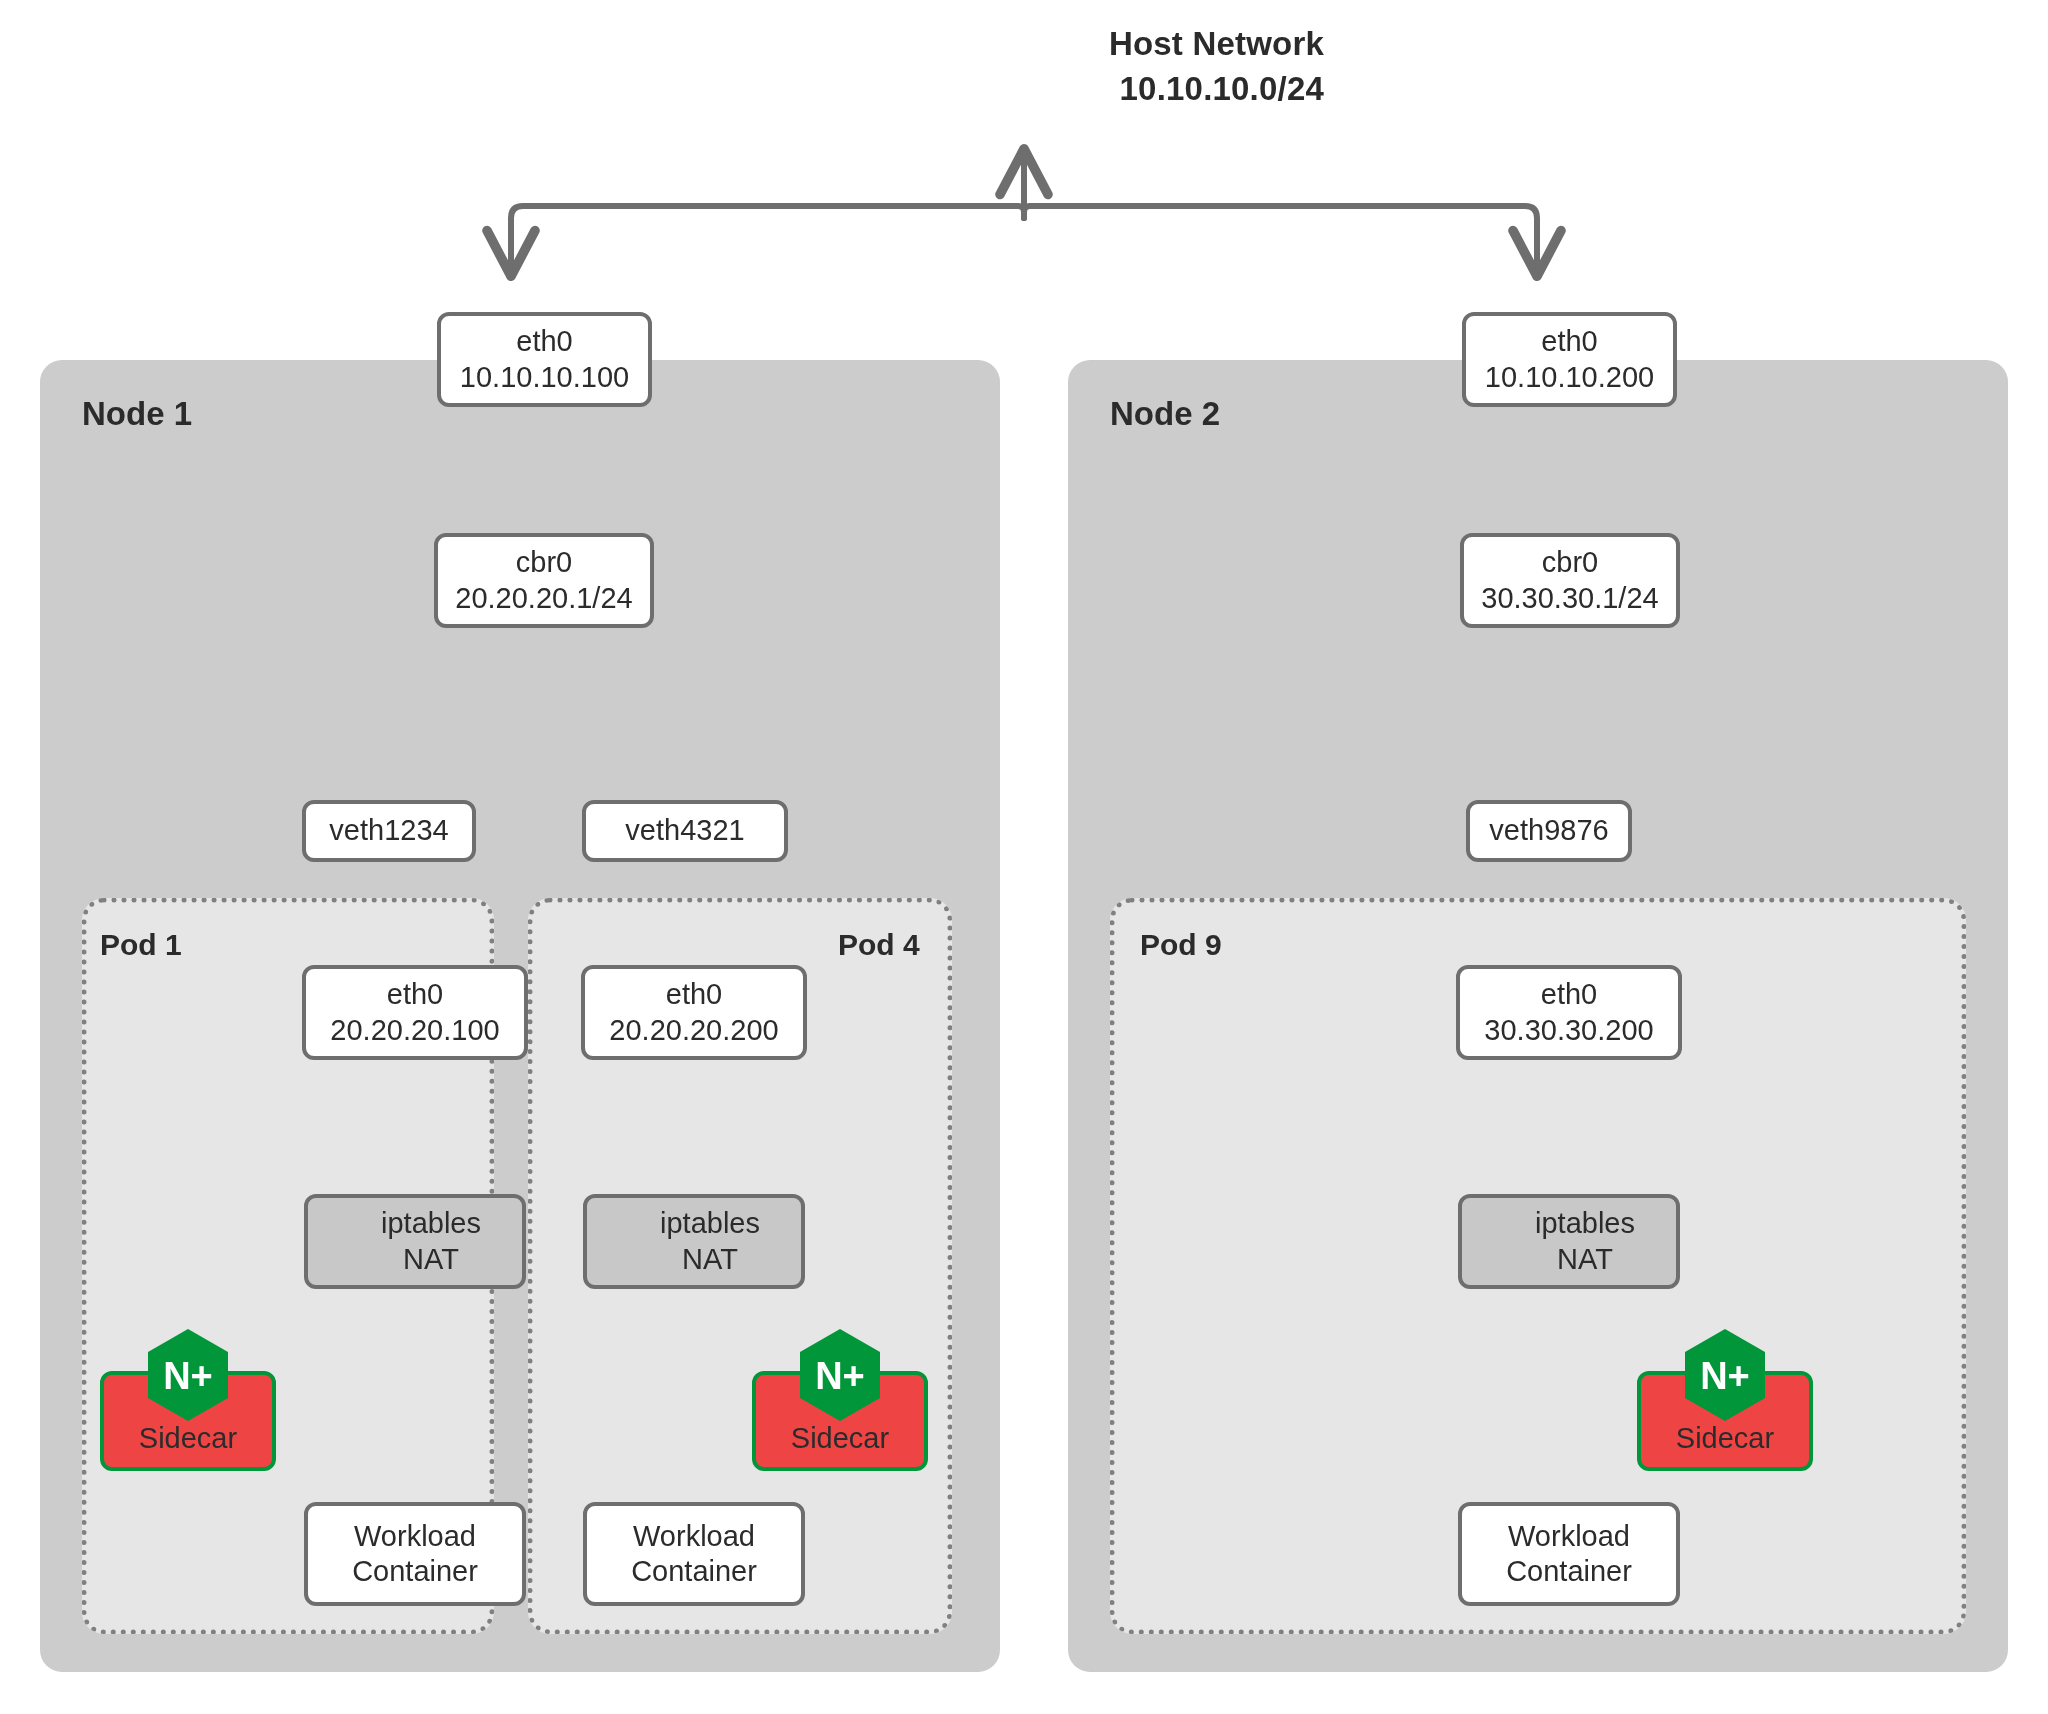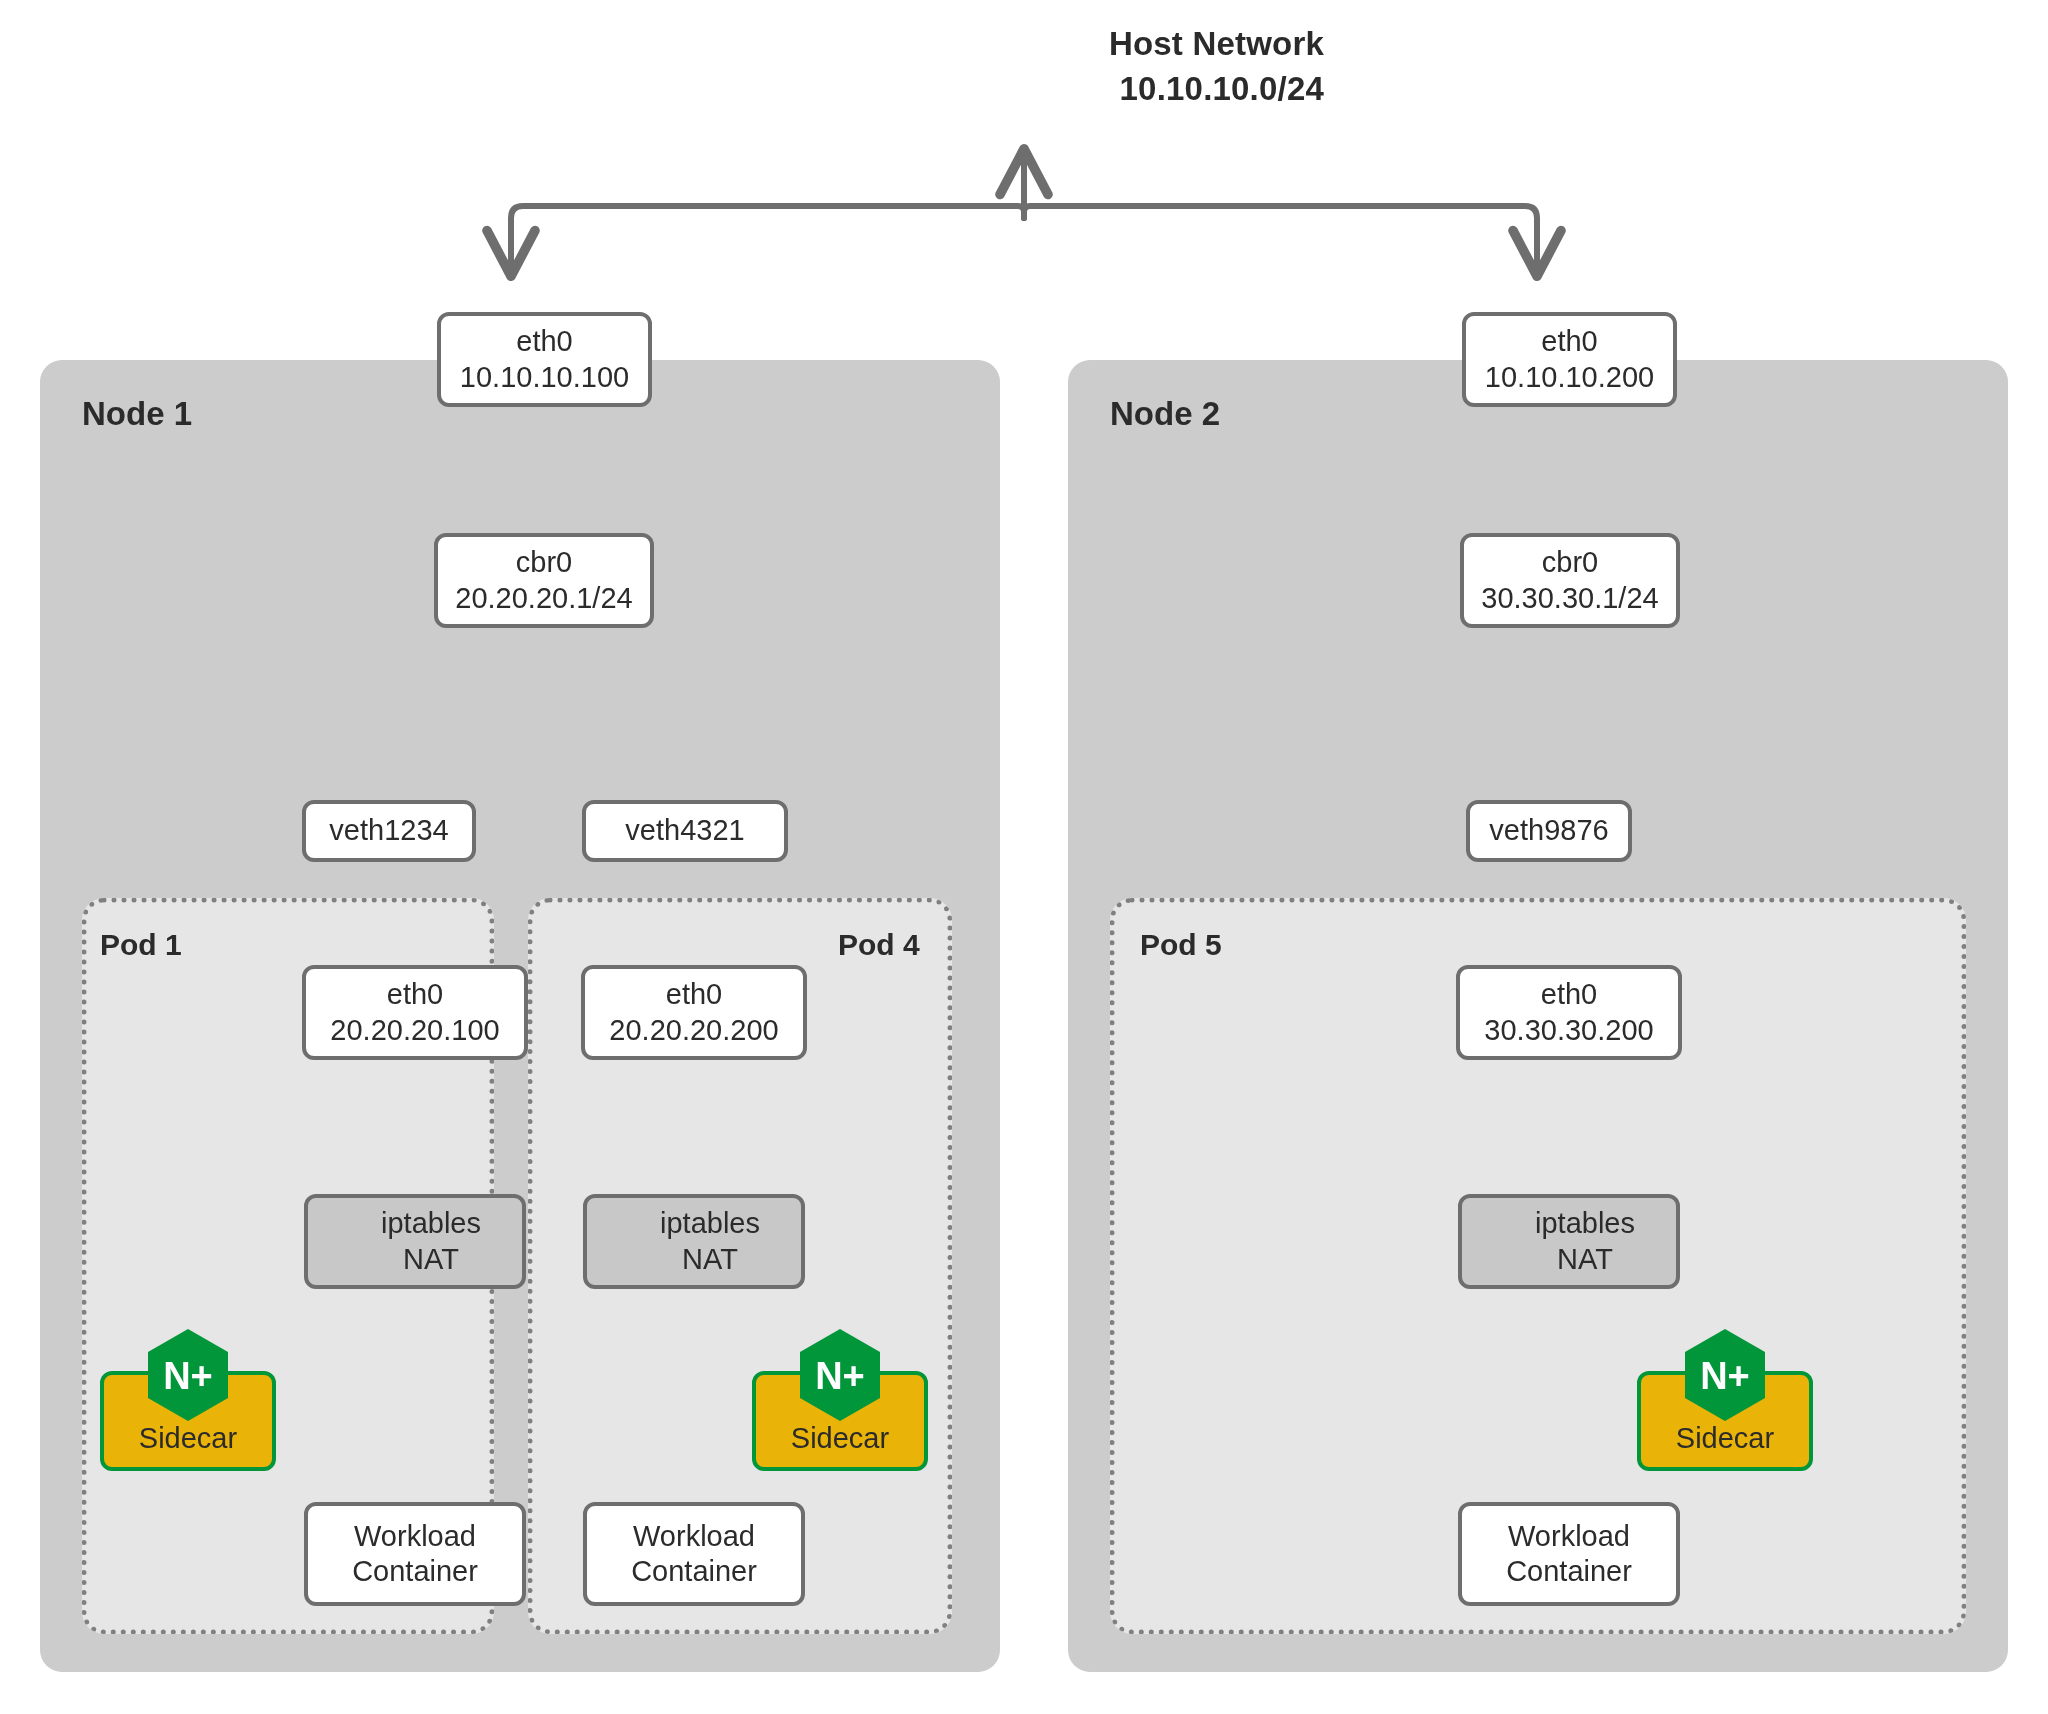--- a/index.html
+++ b/index.html
@@ -29,21 +29,21 @@
 
   .nbox{
     position:absolute;background:#ffffff;border:4px solid #6e6e6e;border-radius:12px;
     box-sizing:border-box;display:flex;flex-direction:column;align-items:center;
     justify-content:center;color:#2b2b2b;font-size:29px;line-height:1.22;text-align:center;margin-left:32px;
   }
   .nbox.gray{background:#c8c8c8;padding-left:32px;}
   .nbox span{display:block;white-space:nowrap;}
 
   .sidecar-box{
-    position:absolute;background:#eab308;border:4px solid #009639;border-radius:12px;
+    position:absolute;background:#ef4444;border:4px solid #009639;border-radius:12px;
     box-sizing:border-box;display:flex;align-items:flex-end;justify-content:center;
     padding-bottom:12px;color:#2b2b2b;font-size:29px;
   }
   .nplus{
     position:absolute;width:86px;height:96px;
   }
   .nplus svg{display:block;width:86px;height:96px;}
 
   .svg-layer{position:absolute;left:0;top:0;width:2048px;height:1714px;pointer-events:none;}
 </style>
@@ -172,21 +172,21 @@
   </div>
   <div class="nbox" style="left:551px;top:1502px;width:222px;height:104px;">
     <span>Workload</span>
     <span>Container</span>
   </div>
 
   <div class="node-panel" style="left:1068px;top:360px;width:940px;height:1312px;"></div>
   <div class="node-label" style="left:1110px;top:395px;">Node 2</div>
 
   <div class="pod-panel" style="left:1110px;top:898px;width:856px;height:736px;"></div>
-  <div class="pod-label" style="left:1140px;top:928px;">Pod 5</div>
+  <div class="pod-label" style="left:1140px;top:928px;">Pod 9</div>
 
   <div class="nbox" style="left:1430px;top:312px;width:215px;height:95px;">
     <span>eth0</span>
     <span>10.10.10.200</span>
   </div>
 
   <div class="nbox" style="left:1428px;top:533px;width:220px;height:95px;">
     <span>cbr0</span>
     <span>30.30.30.1/24</span>
   </div>

